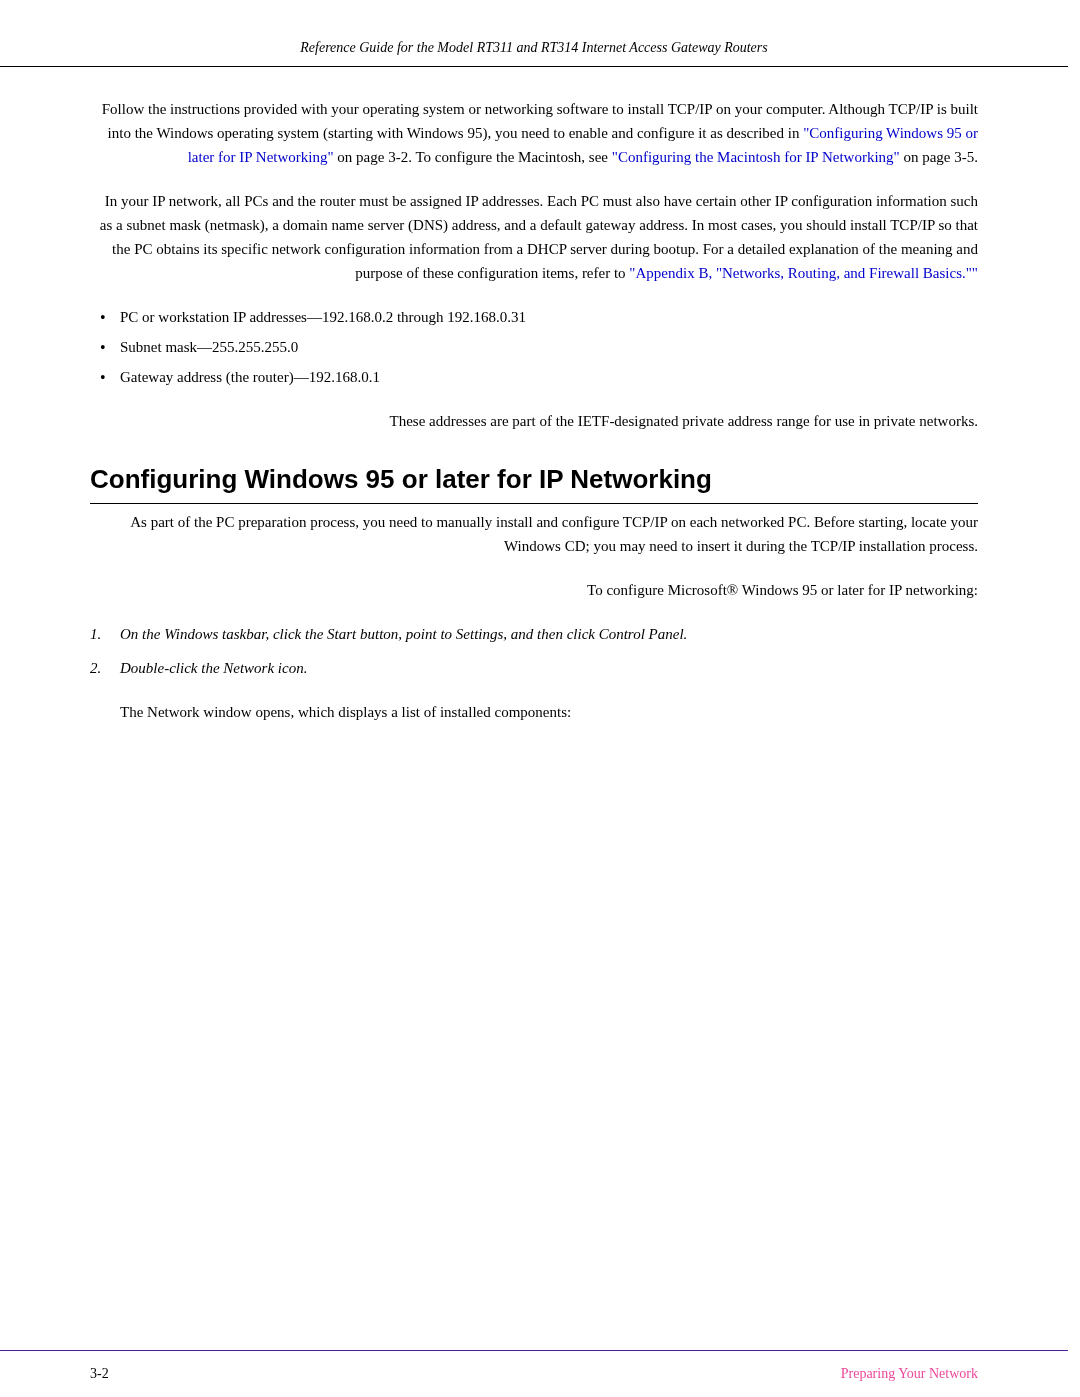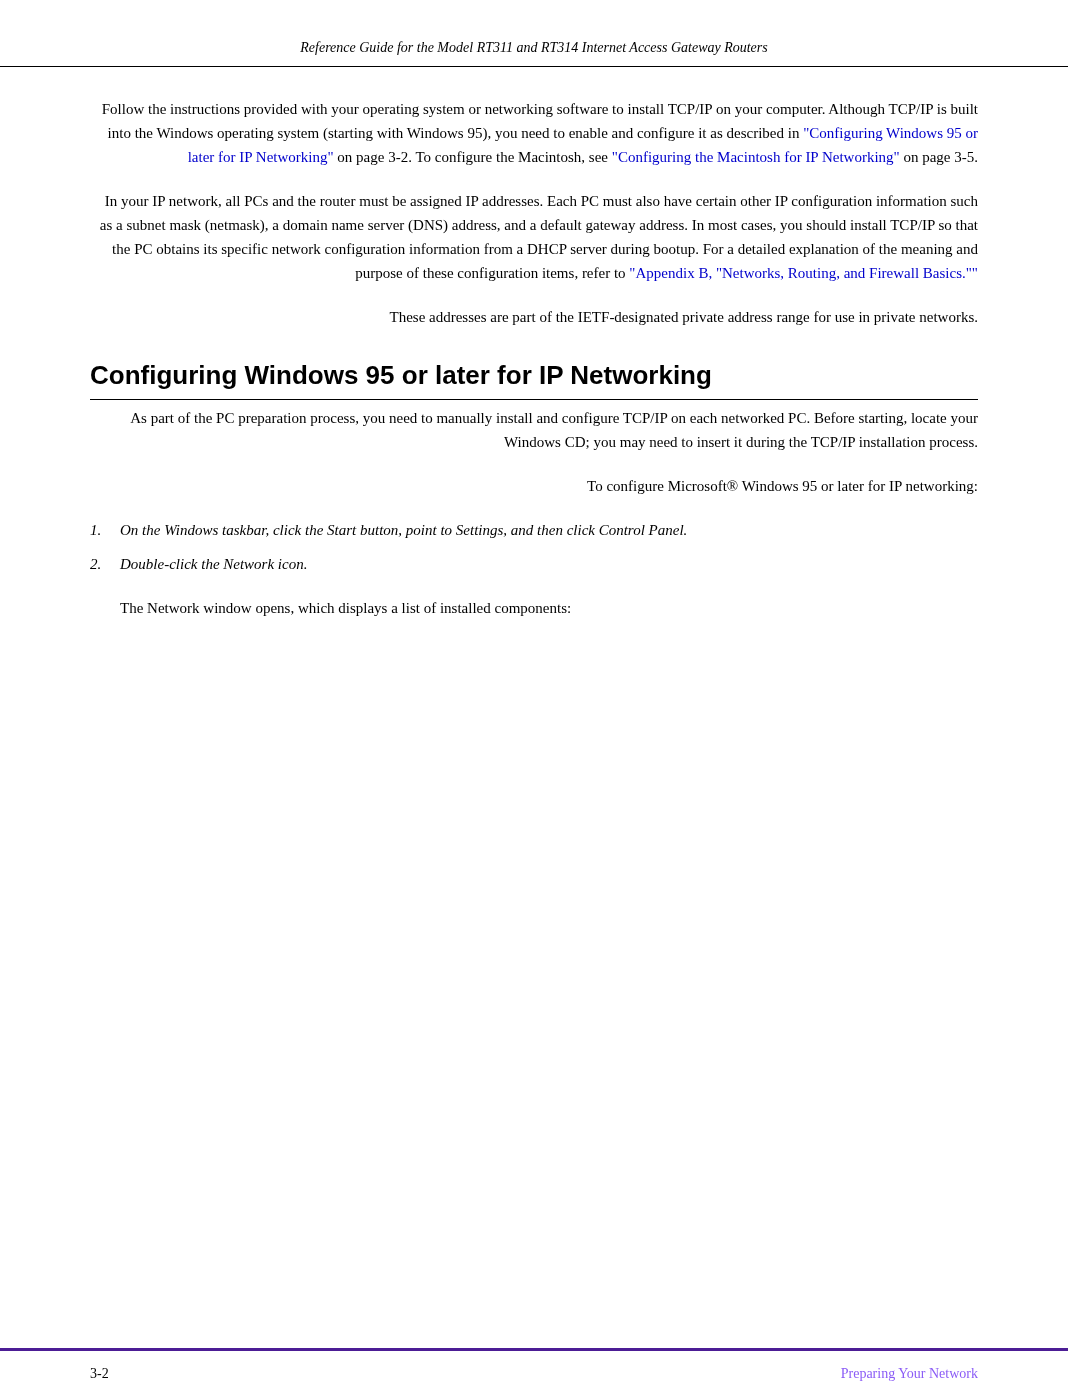--- a/index.html
+++ b/index.html
@@ -113,35 +113,35 @@
     .indented-paragraph {
       margin-left: 30px;
       margin-bottom: 20px;
       line-height: 1.6;
       font-size: 15px;
       font-family: Liberation Serif, serif;
     }
 
     .footer {
       padding: 15px 90px;
-      border-top: 3px solid #4c1d95;
+      border-top: 1px solid #4c1d95;
       display: flex;
       justify-content: space-between;
       align-items: center;
       margin-top: auto;
     }
 
     .footer-left {
       font-size: 14px;
       color: #000000;
     }
 
     .footer-right {
       font-size: 14px;
-      color: #8b5cf6;
+      color: #ec4899;
     }
 
     .spacer {
       flex: 1;
     }
   </style>
 </head>
 <body>
 
 <div class="page">
@@ -154,20 +154,25 @@
 
     <p class="paragraph">
       <span>Follow the instructions provided with your operating system or networking software to install TCP/IP on your computer. Although TCP/IP is built into the Windows operating system (starting with Windows 95), you need to enable and configure it as described in </span><a class="link-blue" href="#"><span>"Configuring Windows 95 or later for IP Networking"</span></a><span> on page 3-2. To configure the Macintosh, see </span><a class="link-blue" href="#"><span>"Configuring the Macintosh for IP Networking"</span></a><span> on page 3-5.</span>
     </p>
 
     <p class="paragraph">
       <span>In your IP network, all PCs and the router must be assigned IP addresses. Each PC must also have certain other IP configuration information such as a subnet mask (netmask), a domain name server (DNS) address, and a default gateway address. In most cases, you should install TCP/IP so that the PC obtains its specific network configuration information from a DHCP server during bootup. For a detailed explanation of the meaning and purpose of these configuration items, refer to </span><a class="link-blue" href="#"><span>"Appendix B, "Networks, Routing, and Firewall Basics.""</span></a>
     </p>
 
 
+    <ul class="bullet-list">
+      <li><span>PC or workstation IP addresses—192.168.0.2 through 192.168.0.31</span></li>
+      <li><span>Subnet mask—255.255.255.0</span></li>
+      <li><span>Gateway address (the router)—192.168.0.1</span></li>
+    </ul>
 
     <p class="paragraph">These addresses are part of the IETF-designated private address range for use in private networks.</p>
 
     <h2 class="section-heading">Configuring Windows 95 or later for IP Networking</h2>
 
     <p class="paragraph">As part of the PC preparation process, you need to manually install and configure TCP/IP on each networked PC. Before starting, locate your Windows CD; you may need to insert it during the TCP/IP installation process.</p>
 
     <p class="paragraph">To configure Microsoft® Windows 95 or later for IP networking:</p>
 
     <ol class="ordered-list">

